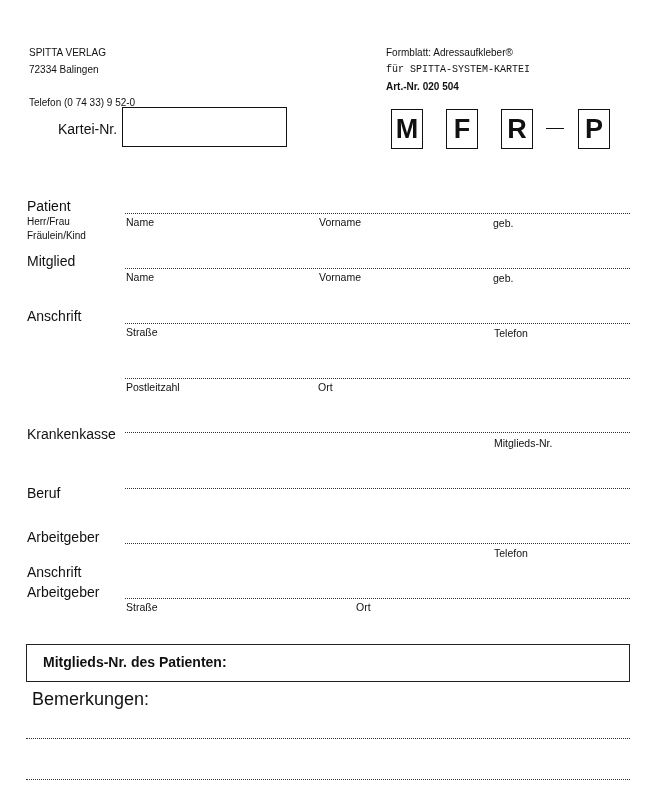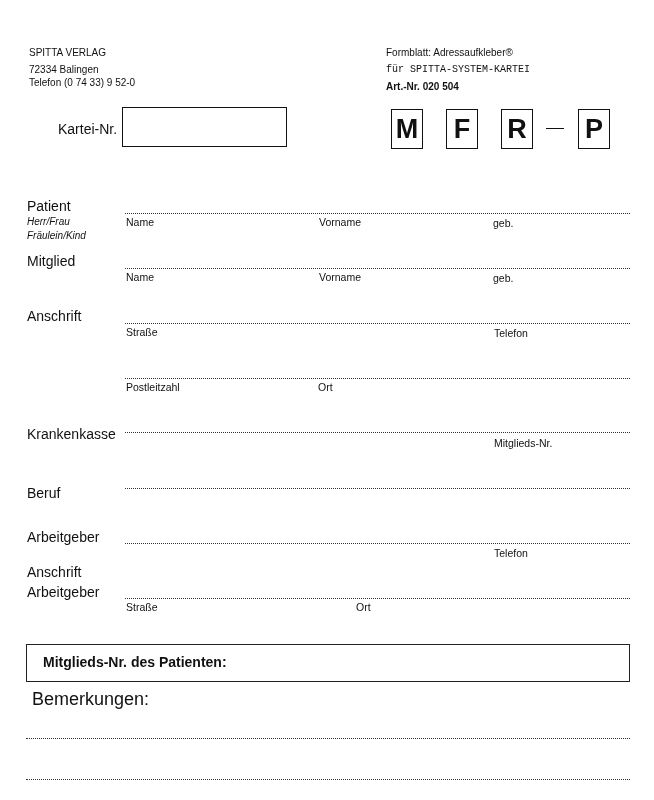--- a/index.html
+++ b/index.html
@@ -3,35 +3,35 @@
 <meta charset="utf-8">
 <style>
   * { box-sizing: border-box; margin: 0; padding: 0; }
   html, body { width: 654px; height: 800px; background: #ffffff; overflow: hidden; }
   body { position: relative; font-family: "Liberation Sans", sans-serif; color: #111111; }
   .abs { position: absolute; white-space: nowrap; }
   .hdr { font-size: 10px; line-height: 17px; margin-top: 20px; }
   .bold { font-weight: bold; }
   .lbl { font-size: 14px; }
   .sub { font-size: 10.5px; }
-  .small { font-size: 10px; line-height: 13px; font-style: italic; }
+  .small { font-size: 10px; line-height: 13px; }
   .dots { position: absolute; height: 0; border-top: 1px dotted #333; }
   .field { position: absolute; height: 14px; background: transparent; }
   .karteibox { position: absolute; left: 122px; top: 107px; width: 165px; height: 40px; border: 1.5px solid #111; }
   .letterbox { position: absolute; top: 109px; width: 32px; height: 40px; border: 1.5px solid #111; font-weight: bold; font-size: 27px; text-align: center; line-height: 38px; }
   .dash { position: absolute; left: 546px; top: 128px; width: 18px; height: 0; border-top: 1.5px solid #111; }
   .membox { position: absolute; left: 26px; top: 644px; width: 604px; height: 38px; border: 1.5px solid #222; text-align: center; }
   .membox span { position: absolute; left: 16px; top: 9px; font-size: 14px; font-weight: bold; }
 </style>
 </head>
 <body>
 
 <div class="abs hdr" style="left:29px; top:24px;">SPITTA VERLAG</div>
 <div class="abs hdr" style="left:29px; top:41px;">72334 Balingen</div>
-<div class="abs hdr" style="left:29px; top:54px;">Telefon (0 74 33) 9 52-0</div>
+<div class="abs hdr" style="left:29px; top:74px;">Telefon (0 74 33) 9 52-0</div>
 
 <div class="abs hdr" style="left:386px; top:24px;">Formblatt: Adressaufkleber®</div>
 <div class="abs hdr" style="left:386px; top:41px;font-family:Liberation Mono, monospace;">für SPITTA-SYSTEM-KARTEI</div>
 <div class="abs hdr bold" style="left:386px; top:58px;">Art.-Nr. 020 504</div>
 
 <div class="abs lbl" style="left:27px; top:121px;margin-left:31px;">Kartei-Nr.</div>
 <div class="karteibox"></div>
 
 <div class="letterbox" style="left:391px;">M</div>
 <div class="letterbox" style="left:446px;">F</div>

